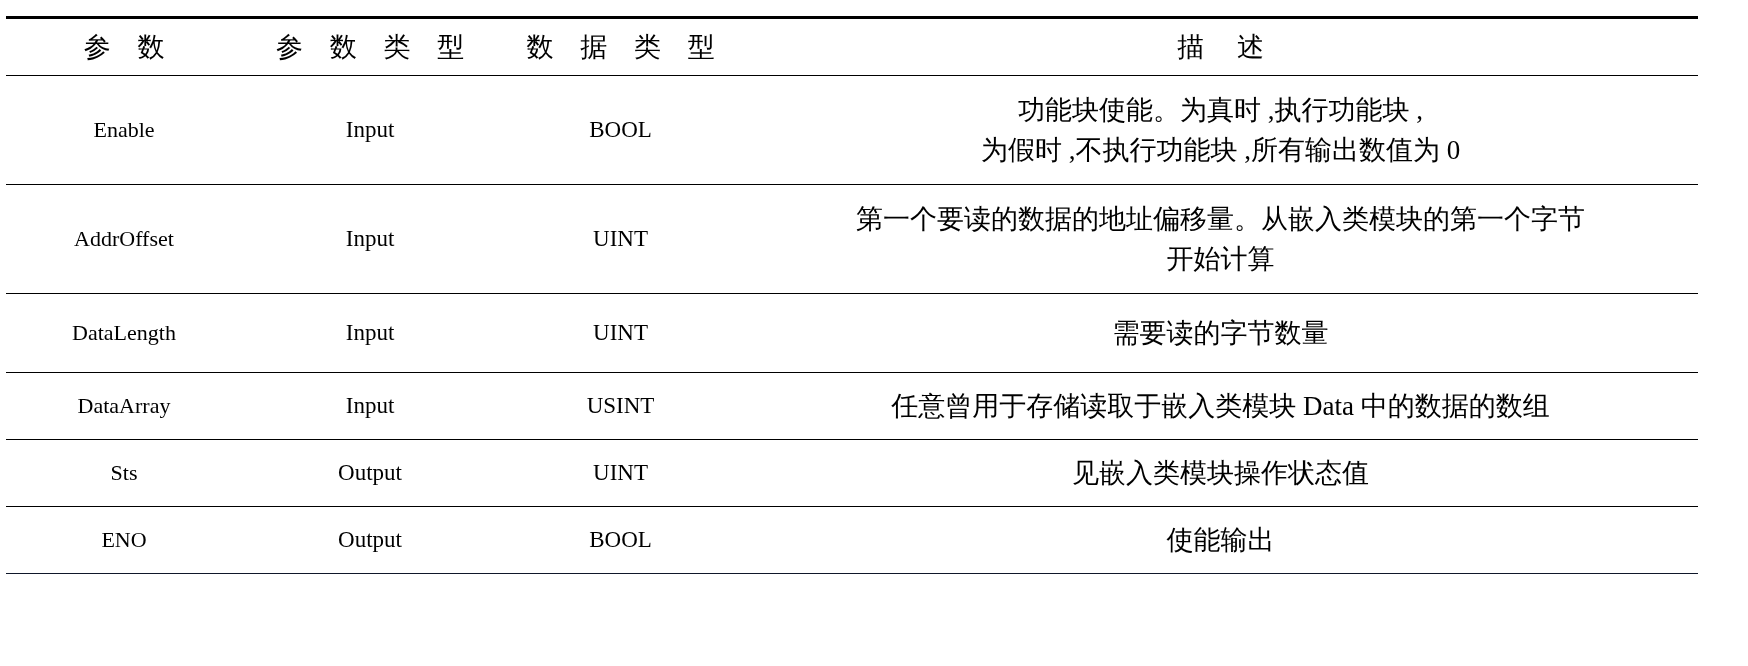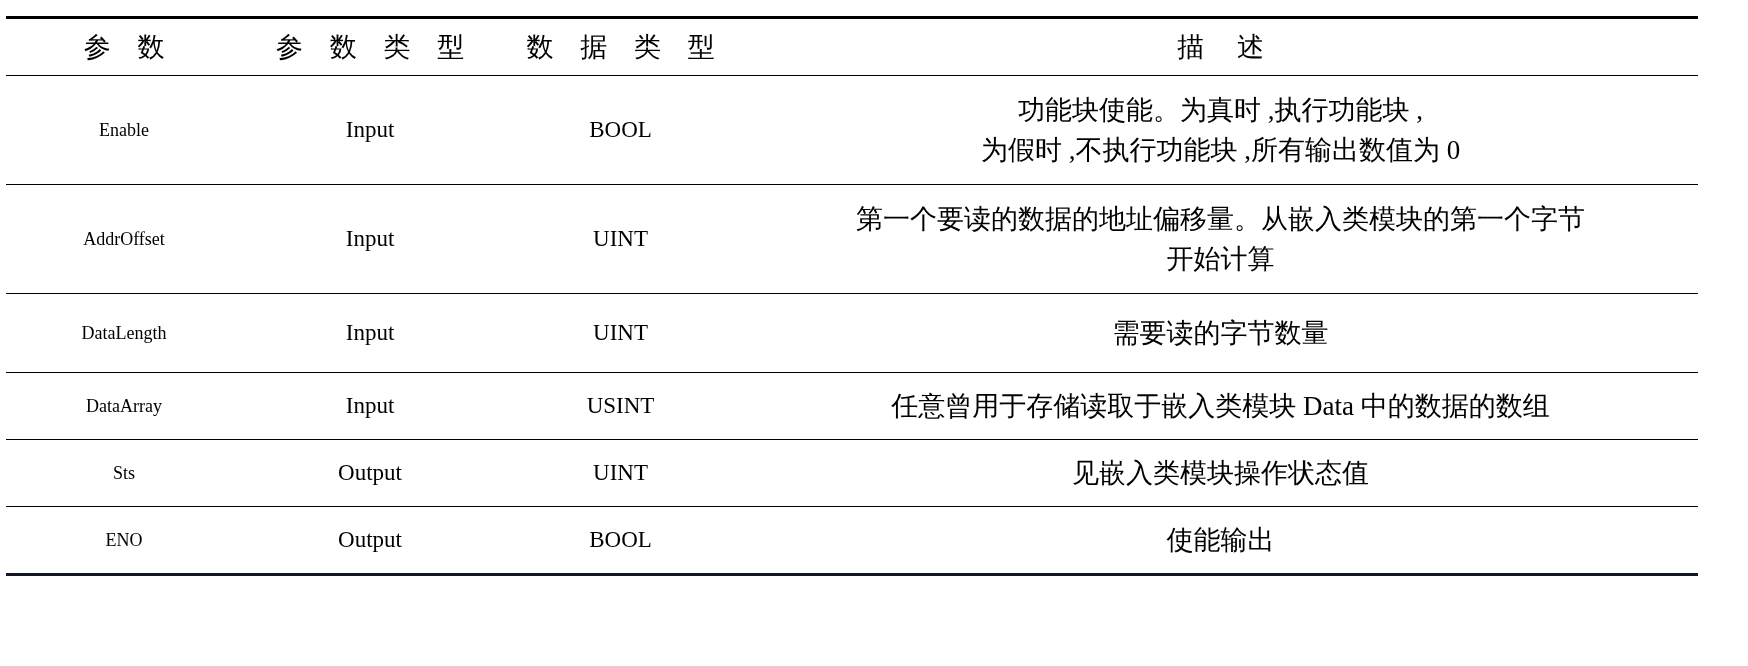--- a/index.html
+++ b/index.html
@@ -42,21 +42,21 @@
   
   tr.hdr-row > td {
     border-top: 3px solid #000;
     border-bottom: 1.6px solid #000;
     height: 56px;
   }
   tr.body-row > td {
     border-bottom: 1.6px solid #000;
   }
   tr.last-row > td {
-    border-bottom: 3px solid #0f172a;
+    border-bottom: 1px solid #0f172a;
   }
   
   td.vline-r {
     border-right: 1.6px solid #000;
   }
 
   .cell-center {
     text-align: center;
     font-size: 23px;
     line-height: 1.35;
@@ -76,21 +76,21 @@
     padding: 10px 16px 10px 24px;
     font-size: 27px;
     line-height: 1.5;
     text-align: center;
   }
   .desc-line {
     display: block;
     white-space: pre-wrap;
   }
   .param-name {
-    font-size: 18px;
+    font-size: 22px;
   }
   .tall-2 { height: 108px; }
   .tall-1 { height: 78px; }
   .tall-sm { height: 66px; }
 </style>
 </head>
 <body>
 
 <div class="page">
   <table class="param-table">

